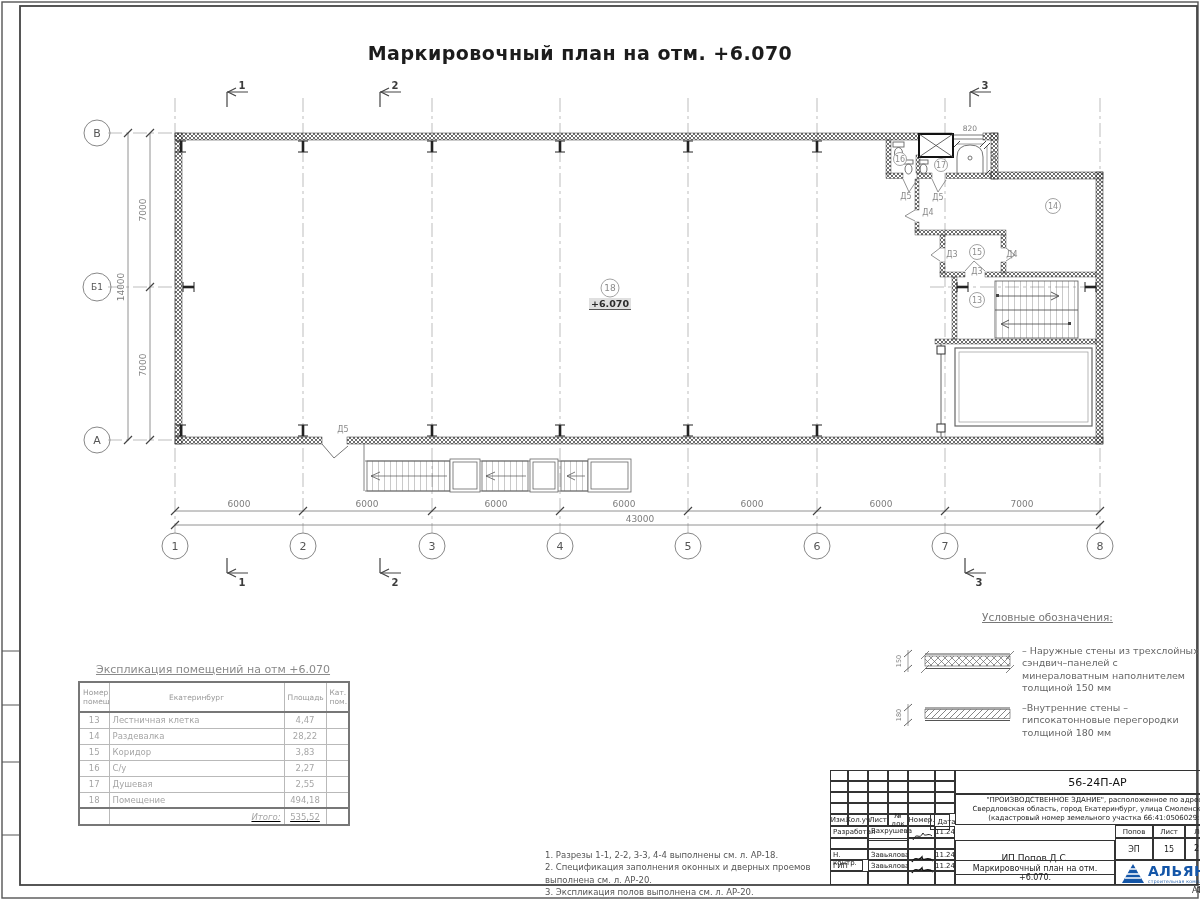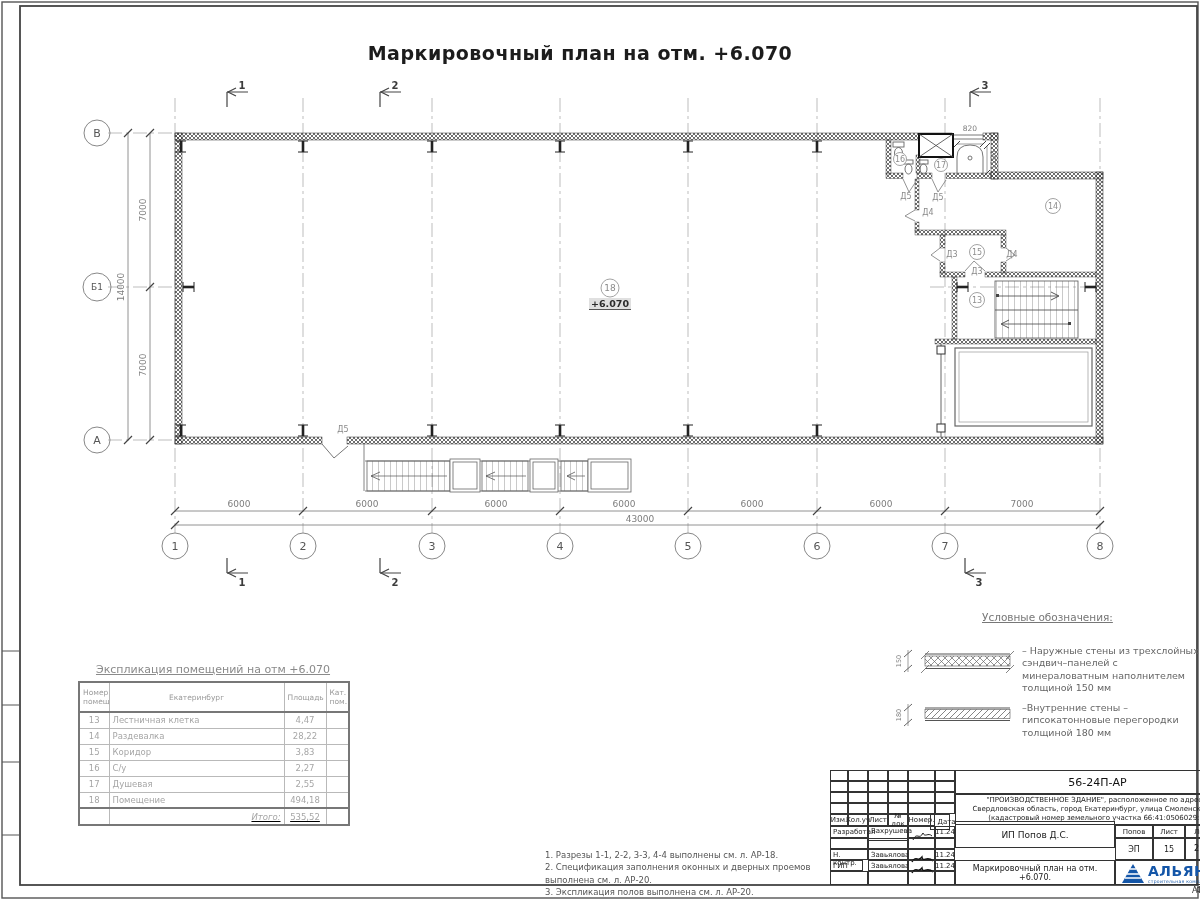--- a/index.html
+++ b/index.html
@@ -478,21 +478,21 @@
         </svg>
   </div>
   <div class="tb-cell tb-txt f7" style="left:105px;top:90px;width:20px;height:11px;">11.24</div>
   <div class="tb-cell" style="left:0;top:101px;width:38px;height:14px;"></div>
   <div class="tb-cell" style="left:38px;top:101px;width:40px;height:14px;"></div>
   <div class="tb-cell" style="left:78px;top:101px;width:27px;height:14px;"></div>
   <div class="tb-cell" style="left:105px;top:101px;width:20px;height:14px;"></div>
 
   <div class="tb-cell tb-txt f11" style="left:125px;top:0;width:285px;height:24px;">56-24П-АР</div>
   <div class="tb-cell tb-txt f7" style="left:125px;top:24px;width:285px;height:31px;padding:0 6px;line-height:1.25;">"ПРОИЗВОДСТВЕННОЕ ЗДАНИЕ", расположенное по адресу: Свердловская область, город Екатеринбург, улица Смоленская, 22 (кадастровый номер земельного участка 66:41:0506029:3)</div>
-  <div class="tb-cell tb-txt f9" style="left:125px;top:51px;width:160px;height:27px;">ИП Попов Д.С.</div>
+  <div class="tb-cell tb-txt f9" style="left:125px;top:70px;width:160px;height:35px;">ИП Попов Д.С.</div>
   <div class="tb-cell tb-txt f8" style="left:125px;top:90px;width:160px;height:25px;">Маркировочный план на отм. +6.070.</div>
   <div class="tb-cell tb-txt f7" style="left:285px;top:55px;width:38px;height:13px;">Попов</div>
   <div class="tb-cell tb-txt f7" style="left:323px;top:55px;width:32px;height:13px;">Лист</div>
   <div class="tb-cell f7" style="left:355px;top:55px;width:55px;height:13px;padding:2px 0 0 8px;">Листов</div>
   <div class="tb-cell tb-txt f8" style="left:285px;top:68px;width:38px;height:22px;">ЭП</div>
   <div class="tb-cell tb-txt f8" style="left:323px;top:68px;width:32px;height:22px;">15</div>
   <div class="tb-cell f8" style="left:355px;top:68px;width:55px;height:22px;padding:5px 0 0 8px;">2</div>
   <div class="tb-cell" style="left:285px;top:90px;width:125px;height:25px;">
     <div style="display:flex;align-items:center;gap:4px;padding:2px 0 0 6px;">
       <svg width="22" height="19">

